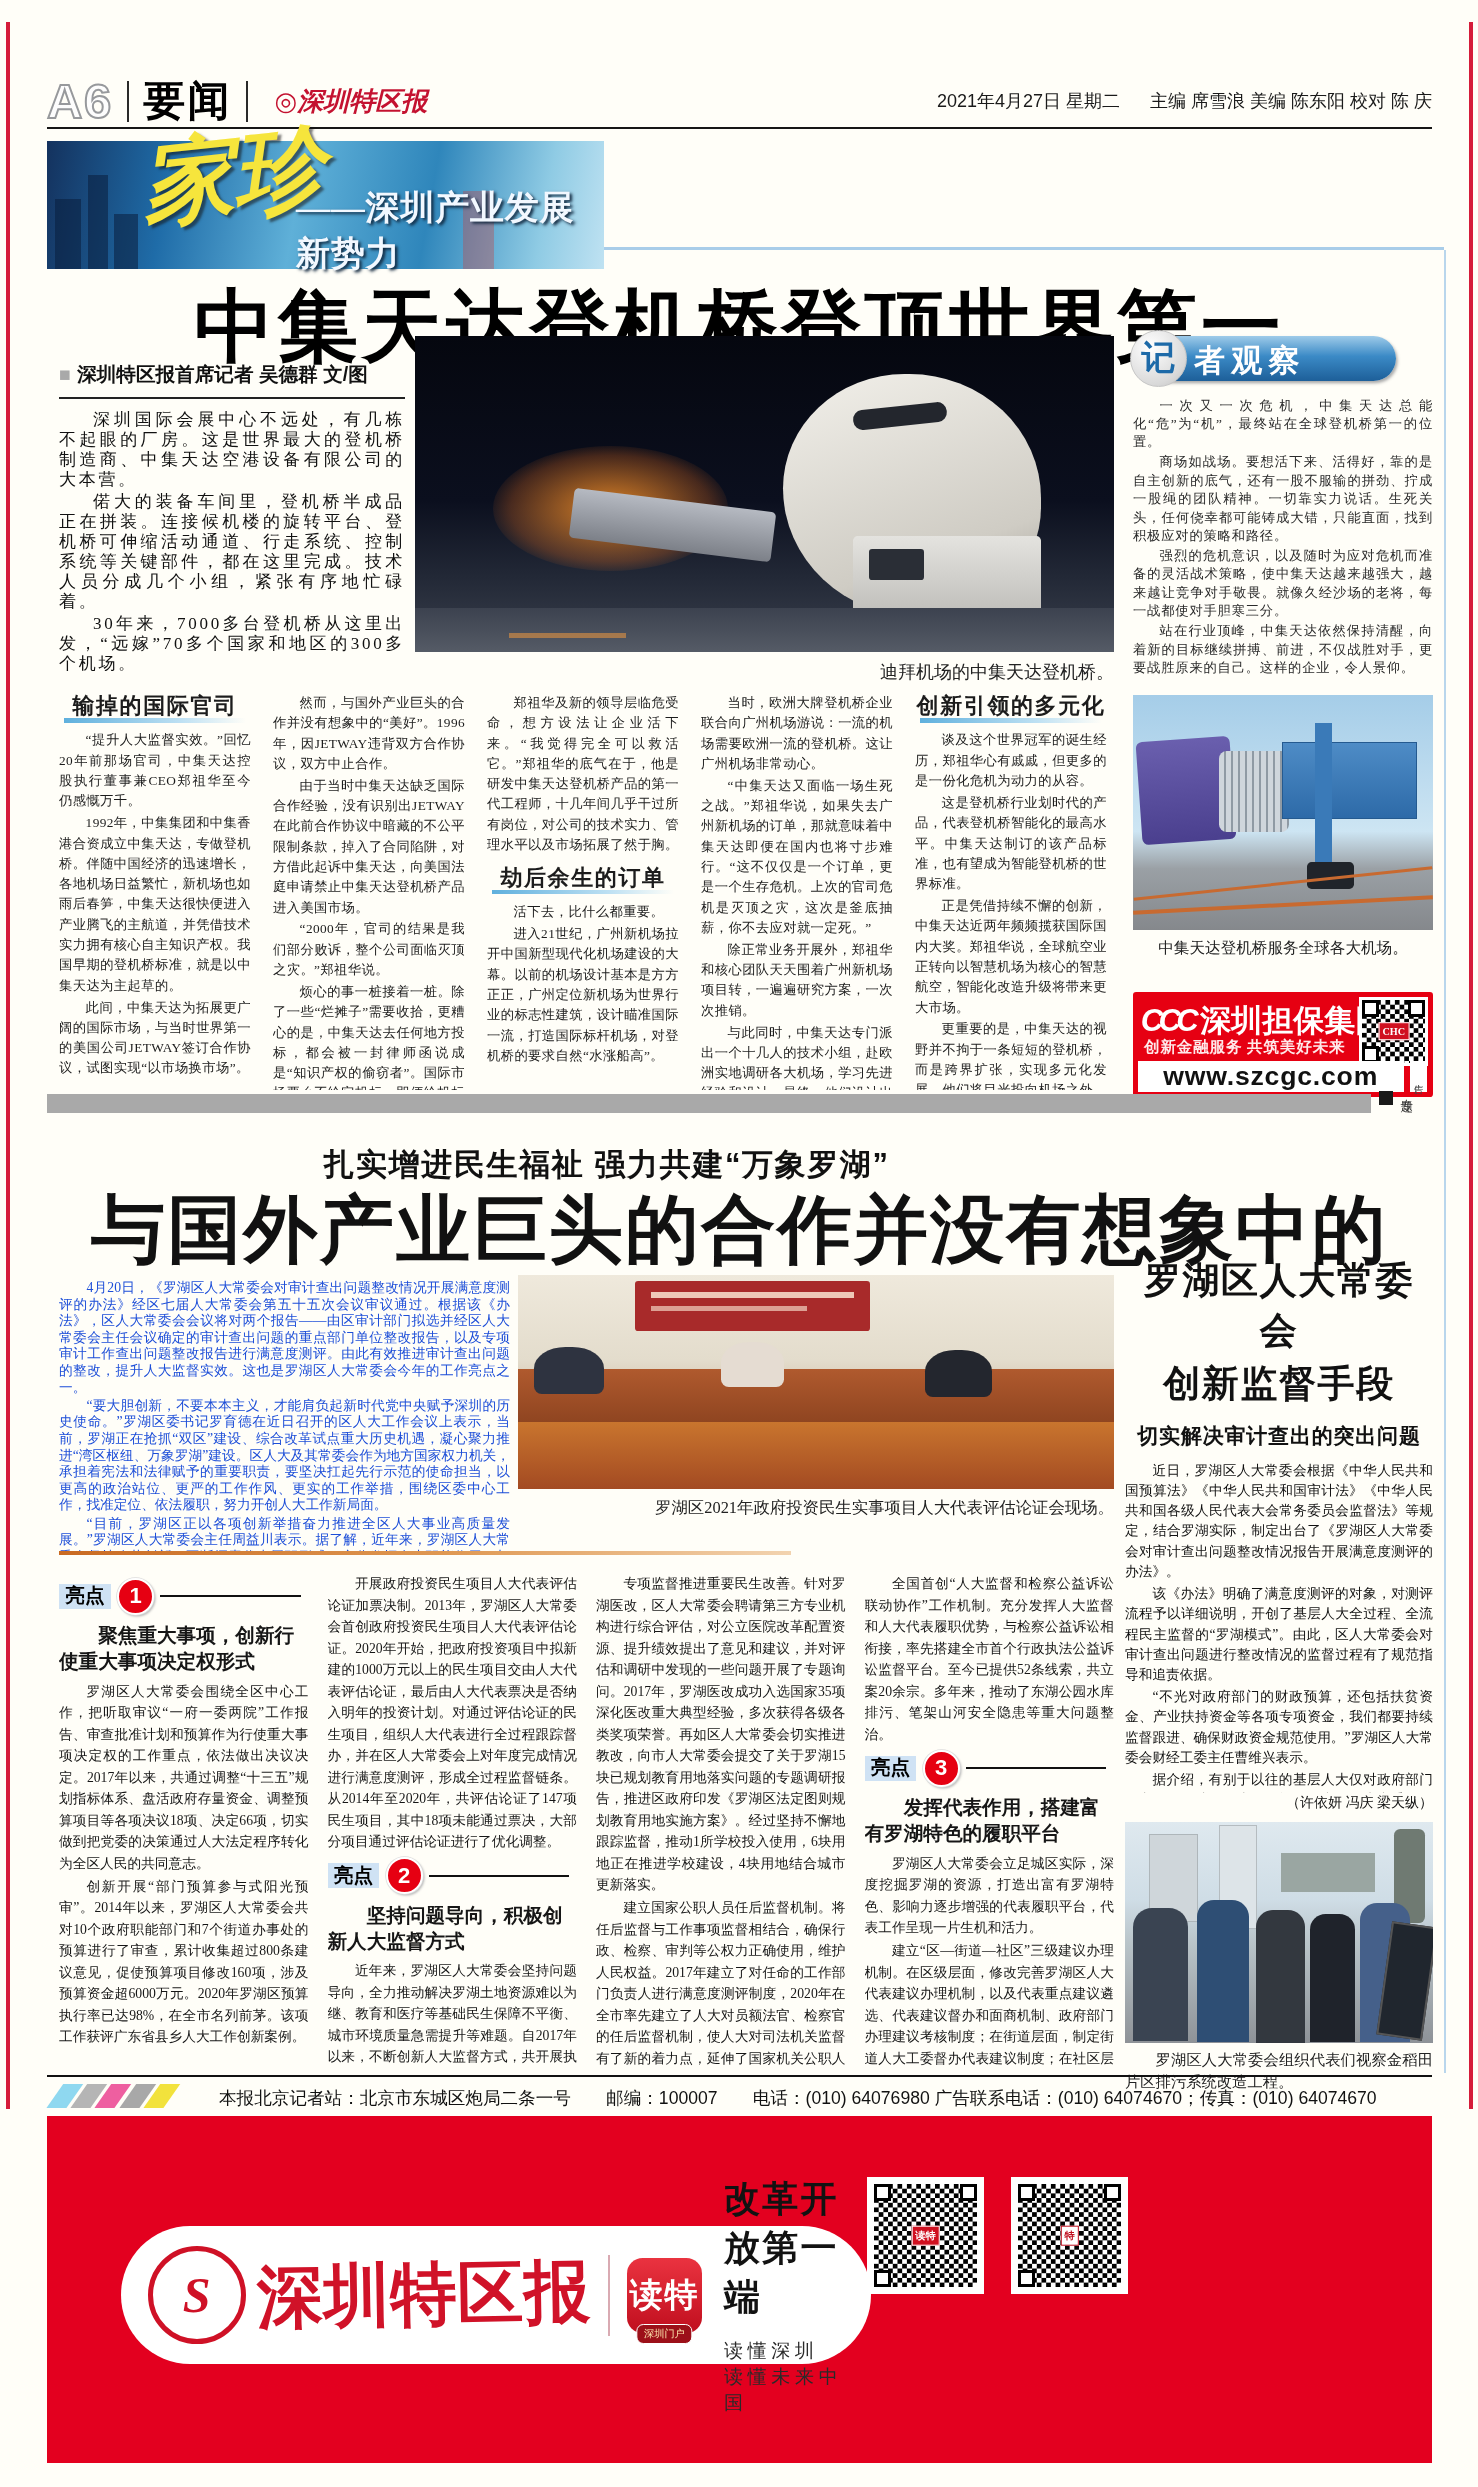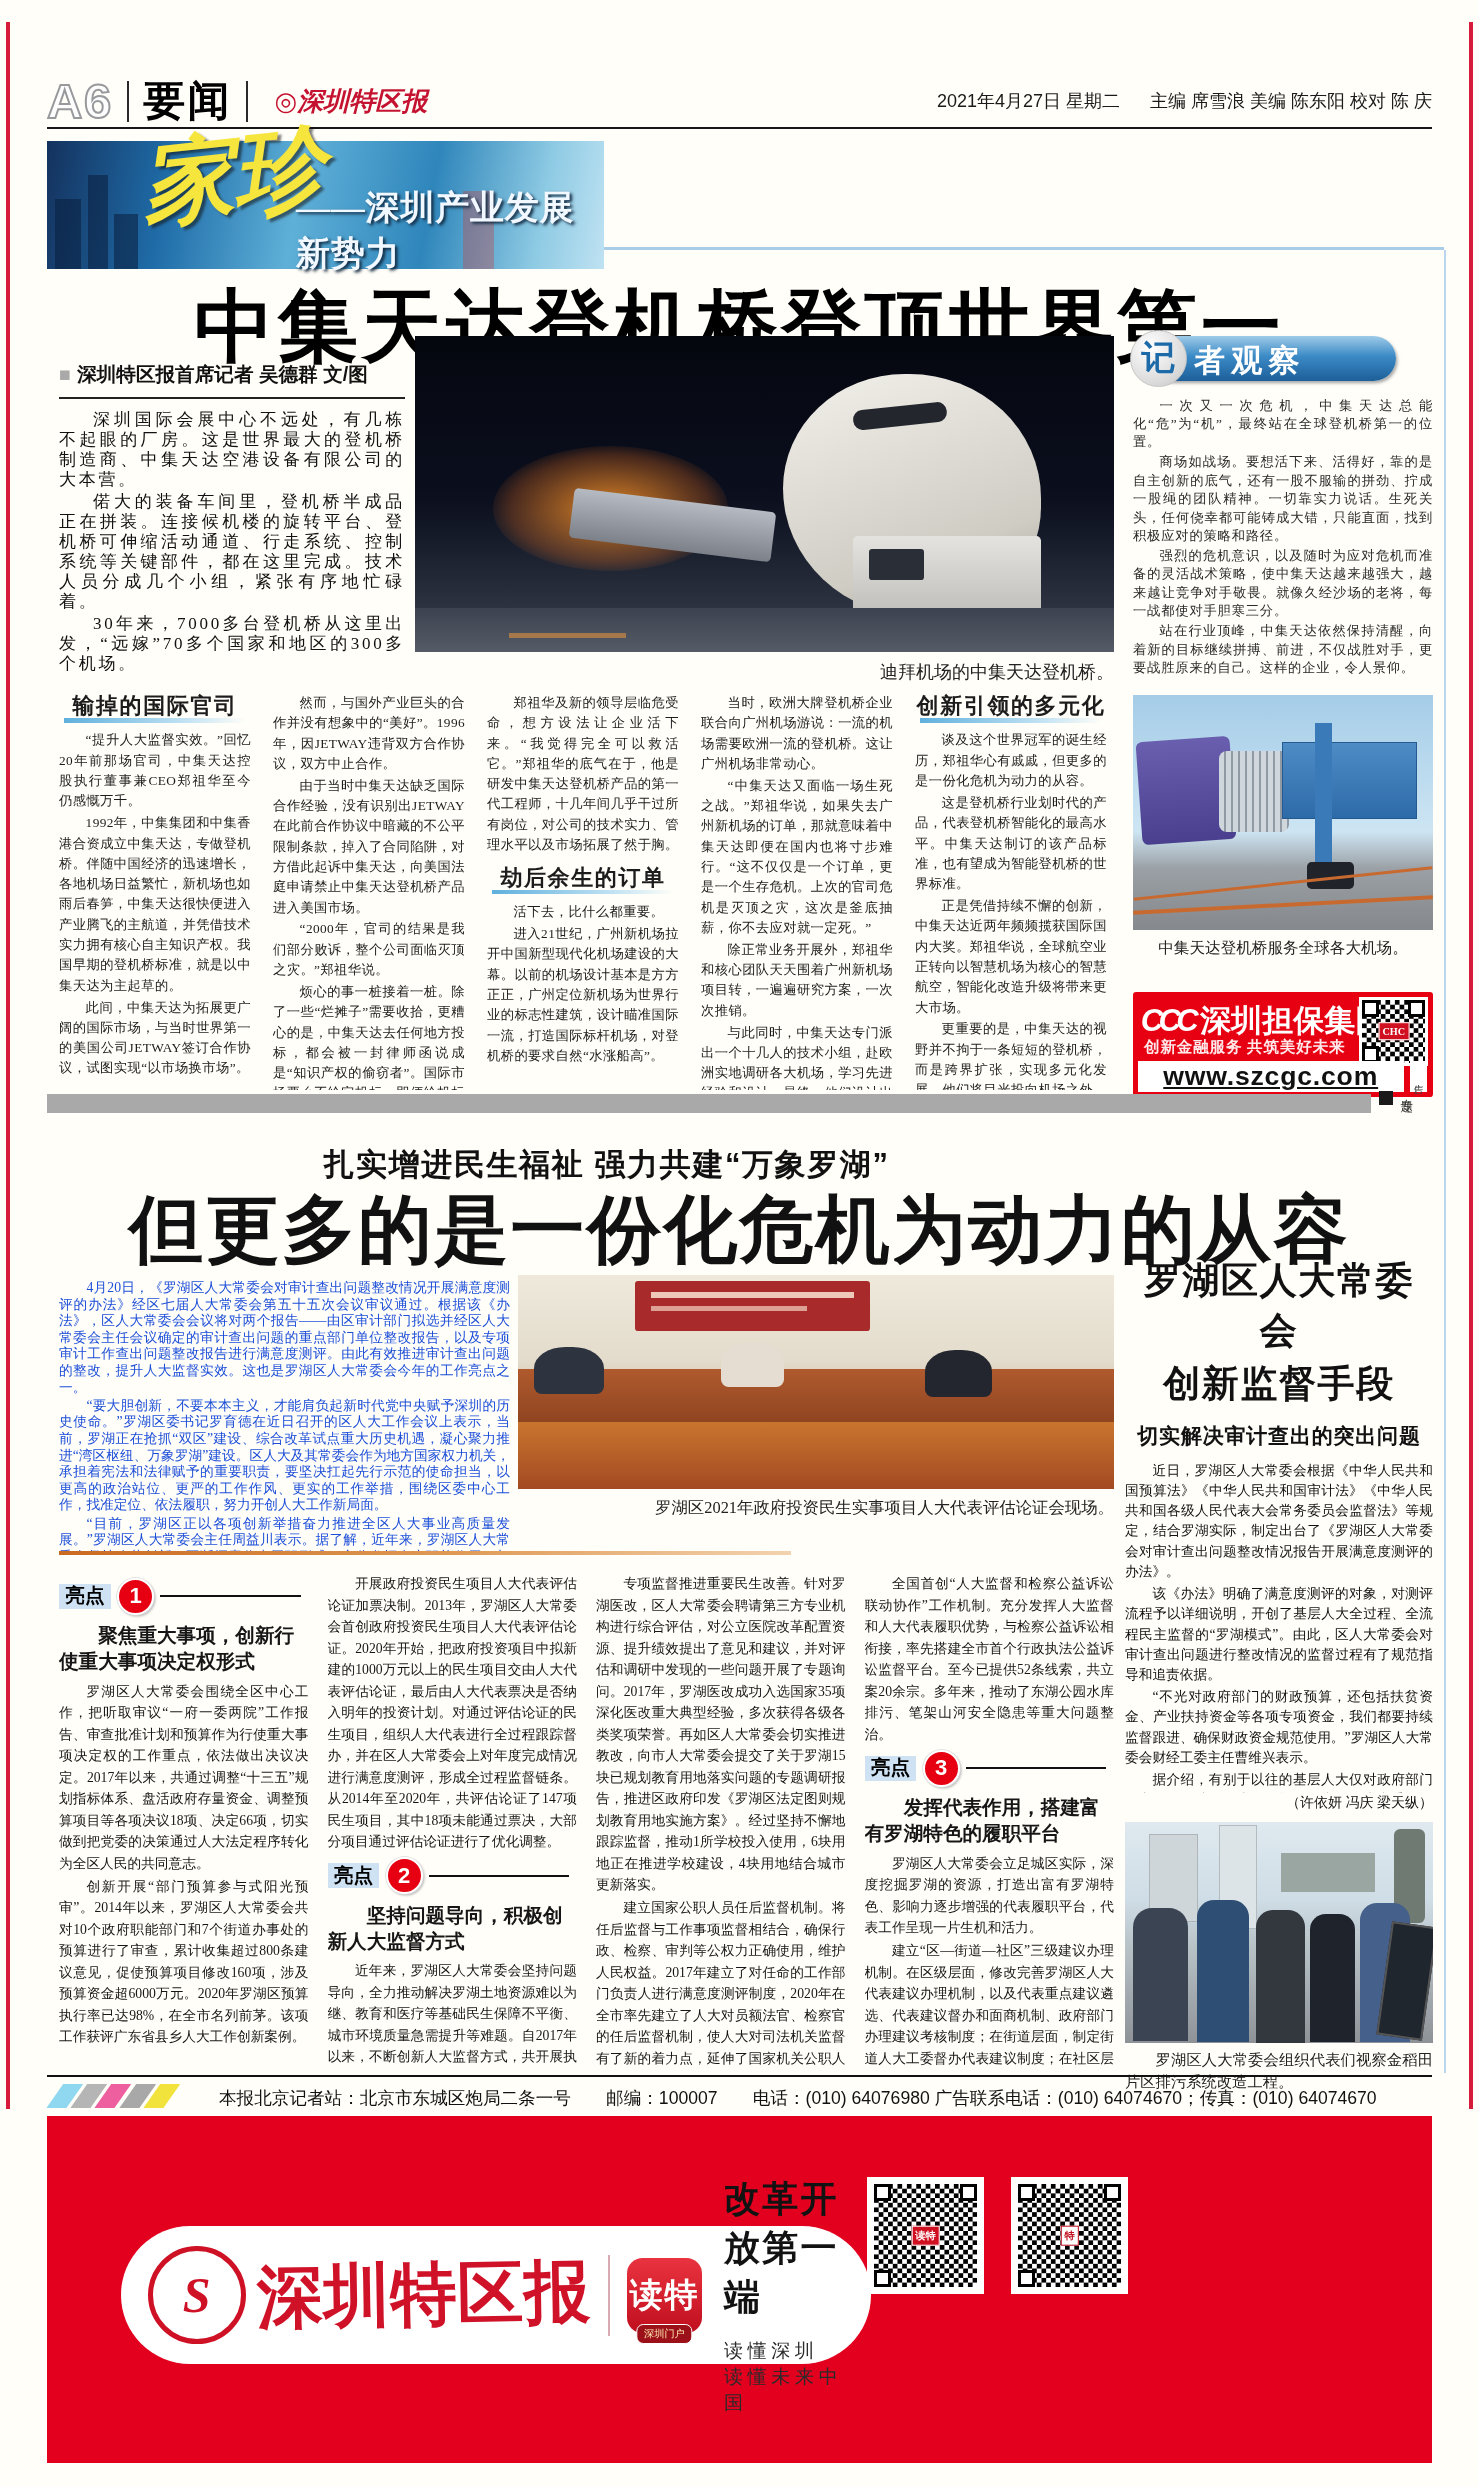--- a/index.html
+++ b/index.html
@@ -55,21 +55,21 @@
   #obstext{margin-top:15.6px;height:294px;overflow:hidden;font-size:13.3px;line-height:18.4px;letter-spacing:0.8px;color:#2a2a2a;}
   #photo2{position:relative;margin-top:4.7px;width:300px;height:235px;background:linear-gradient(180deg,#a5cde8 0%,#cde5f3 58%,#9aa0a5 74%,#85888c 100%);}
   #caption2{margin-top:7.8px;font-size:15.6px;text-align:center;color:#222;}
   #adbox{position:relative;margin-top:33px;width:300px;height:105px;background:#e60012;border-radius:3.1px;}
   #adrow1{position:absolute;left:7.8px;top:7.8px;display:flex;align-items:center;gap:6.3px;}
   #adlogo{font-family:"Liberation Sans",sans-serif;font-size:31px;font-weight:900;font-style:italic;color:#fff;letter-spacing:-4.7px;}
   #adbrand{font-size:31px;font-weight:900;color:#fff;font-family:"Liberation Sans",sans-serif;}
   #adslogan{position:absolute;left:11px;top:45px;font-size:15.6px;color:#ffe9ea;letter-spacing:0.8px;font-weight:bold;}
   #adqr{position:absolute;right:4.7px;top:4.7px;width:63px;height:63px;background:#fff;padding:3.1px;}
   #adurlbar{position:absolute;left:4.7px;bottom:4.7px;width:266px;height:31px;background:#fff;display:flex;align-items:center;justify-content:center;}
-  #adurl{font-family:"Liberation Sans",sans-serif;font-size:26.6px;font-weight:900;color:#111;letter-spacing:0.8px;text-decoration:underline;}
+  #adurl{font-family:"Liberation Sans",sans-serif;font-size:26.6px;font-weight:900;color:#111;letter-spacing:0.8px;}
   #adtag{position:absolute;right:6.3px;bottom:4.7px;width:17px;height:31px;background:#fff;font-size:9.4px;color:#444;
      writing-mode:vertical-rl;text-align:center;line-height:17px;}
   .qrpat{width:100%;height:100%;position:relative;background:
      conic-gradient(#000 25%,#fff 0 50%,#000 0 75%,#fff 0) 0 0/9.4px 9.4px;}
   .qrpat .f{position:absolute;width:17px;height:17px;border:3.9px solid #000;background:#fff;box-sizing:border-box;}
   .qrpat .f.tl{left:0;top:0}.qrpat .f.tr{right:0;top:0}.qrpat .f.bl{left:0;bottom:0}
   .qrpat .logo{position:absolute;left:50%;top:50%;transform:translate(-50%,-50%);
      background:#d01020;color:#fff;font-size:10.2px;font-weight:bold;padding:2.3px 3.1px;border:1.6px solid #fff;}
   
   #divbar{left:47px;top:1094px;width:1324px;height:19px;background:#a9a9a9;}
@@ -266,21 +266,21 @@
     </div>
   </div>
 
   <div class="abs" id="divbar"></div>
   <div class="abs" id="divlabel">
     <span class="blk"></span>
     <span class="txt">专题</span>
   </div>
 
   <div class="abs" id="kicker">扎实增进民生福祉  强力共建“万象罗湖”</div>
-  <div class="abs sans" id="headline2">但更多的是一份化危机为动力的从容</div>
+  <div class="abs sans" id="headline2">与国外产业巨头的合作并没有想象中的</div>
 
   <div class="abs" id="lead">
     <p class="p">4月20日，《罗湖区人大常委会对审计查出问题整改情况开展满意度测评的办法》经区七届人大常委会第五十五次会议审议通过。根据该《办法》，区人大常委会会议将对两个报告——由区审计部门拟选并经区人大常委会主任会议确定的审计查出问题的重点部门单位整改报告，以及专项审计工作查出问题整改报告进行满意度测评。由此有效推进审计查出问题的整改，提升人大监督实效。这也是罗湖区人大常委会今年的工作亮点之一。</p>
     <p class="p">“要大胆创新，不要本本主义，才能肩负起新时代党中央赋予深圳的历史使命。”罗湖区委书记罗育德在近日召开的区人大工作会议上表示，当前，罗湖正在抢抓“双区”建设、综合改革试点重大历史机遇，凝心聚力推进“湾区枢纽、万象罗湖”建设。区人大及其常委会作为地方国家权力机关，承担着宪法和法律赋予的重要职责，要坚决扛起先行示范的使命担当，以更高的政治站位、更严的工作作风、更实的工作举措，围绕区委中心工作，找准定位、依法履职，努力开创人大工作新局面。</p>
     <p class="p">“目前，罗湖区正以各项创新举措奋力推进全区人大事业高质量发展。”罗湖区人大常委会主任周益川表示。据了解，近年来，罗湖区人大常委会坚持改革创新，不断探索代表履职形式，充分发挥人大职能作用，与时俱进丰富新时代人大工作内涵和创新具有罗湖特色的人大工作模式，扎实增进民生福祉，强力共建“万象罗湖”。</p>
   </div>
 
   <div class="abs photo" id="photo3">
     <div class="sh" style="left:117px;top:6.3px;width:235px;height:50px;background:#a82a2a;border-radius:3.1px;"></div>
     <div class="sh" style="left:133px;top:17px;width:203px;height:6.3px;background:rgba(255,240,220,.8);"></div>

